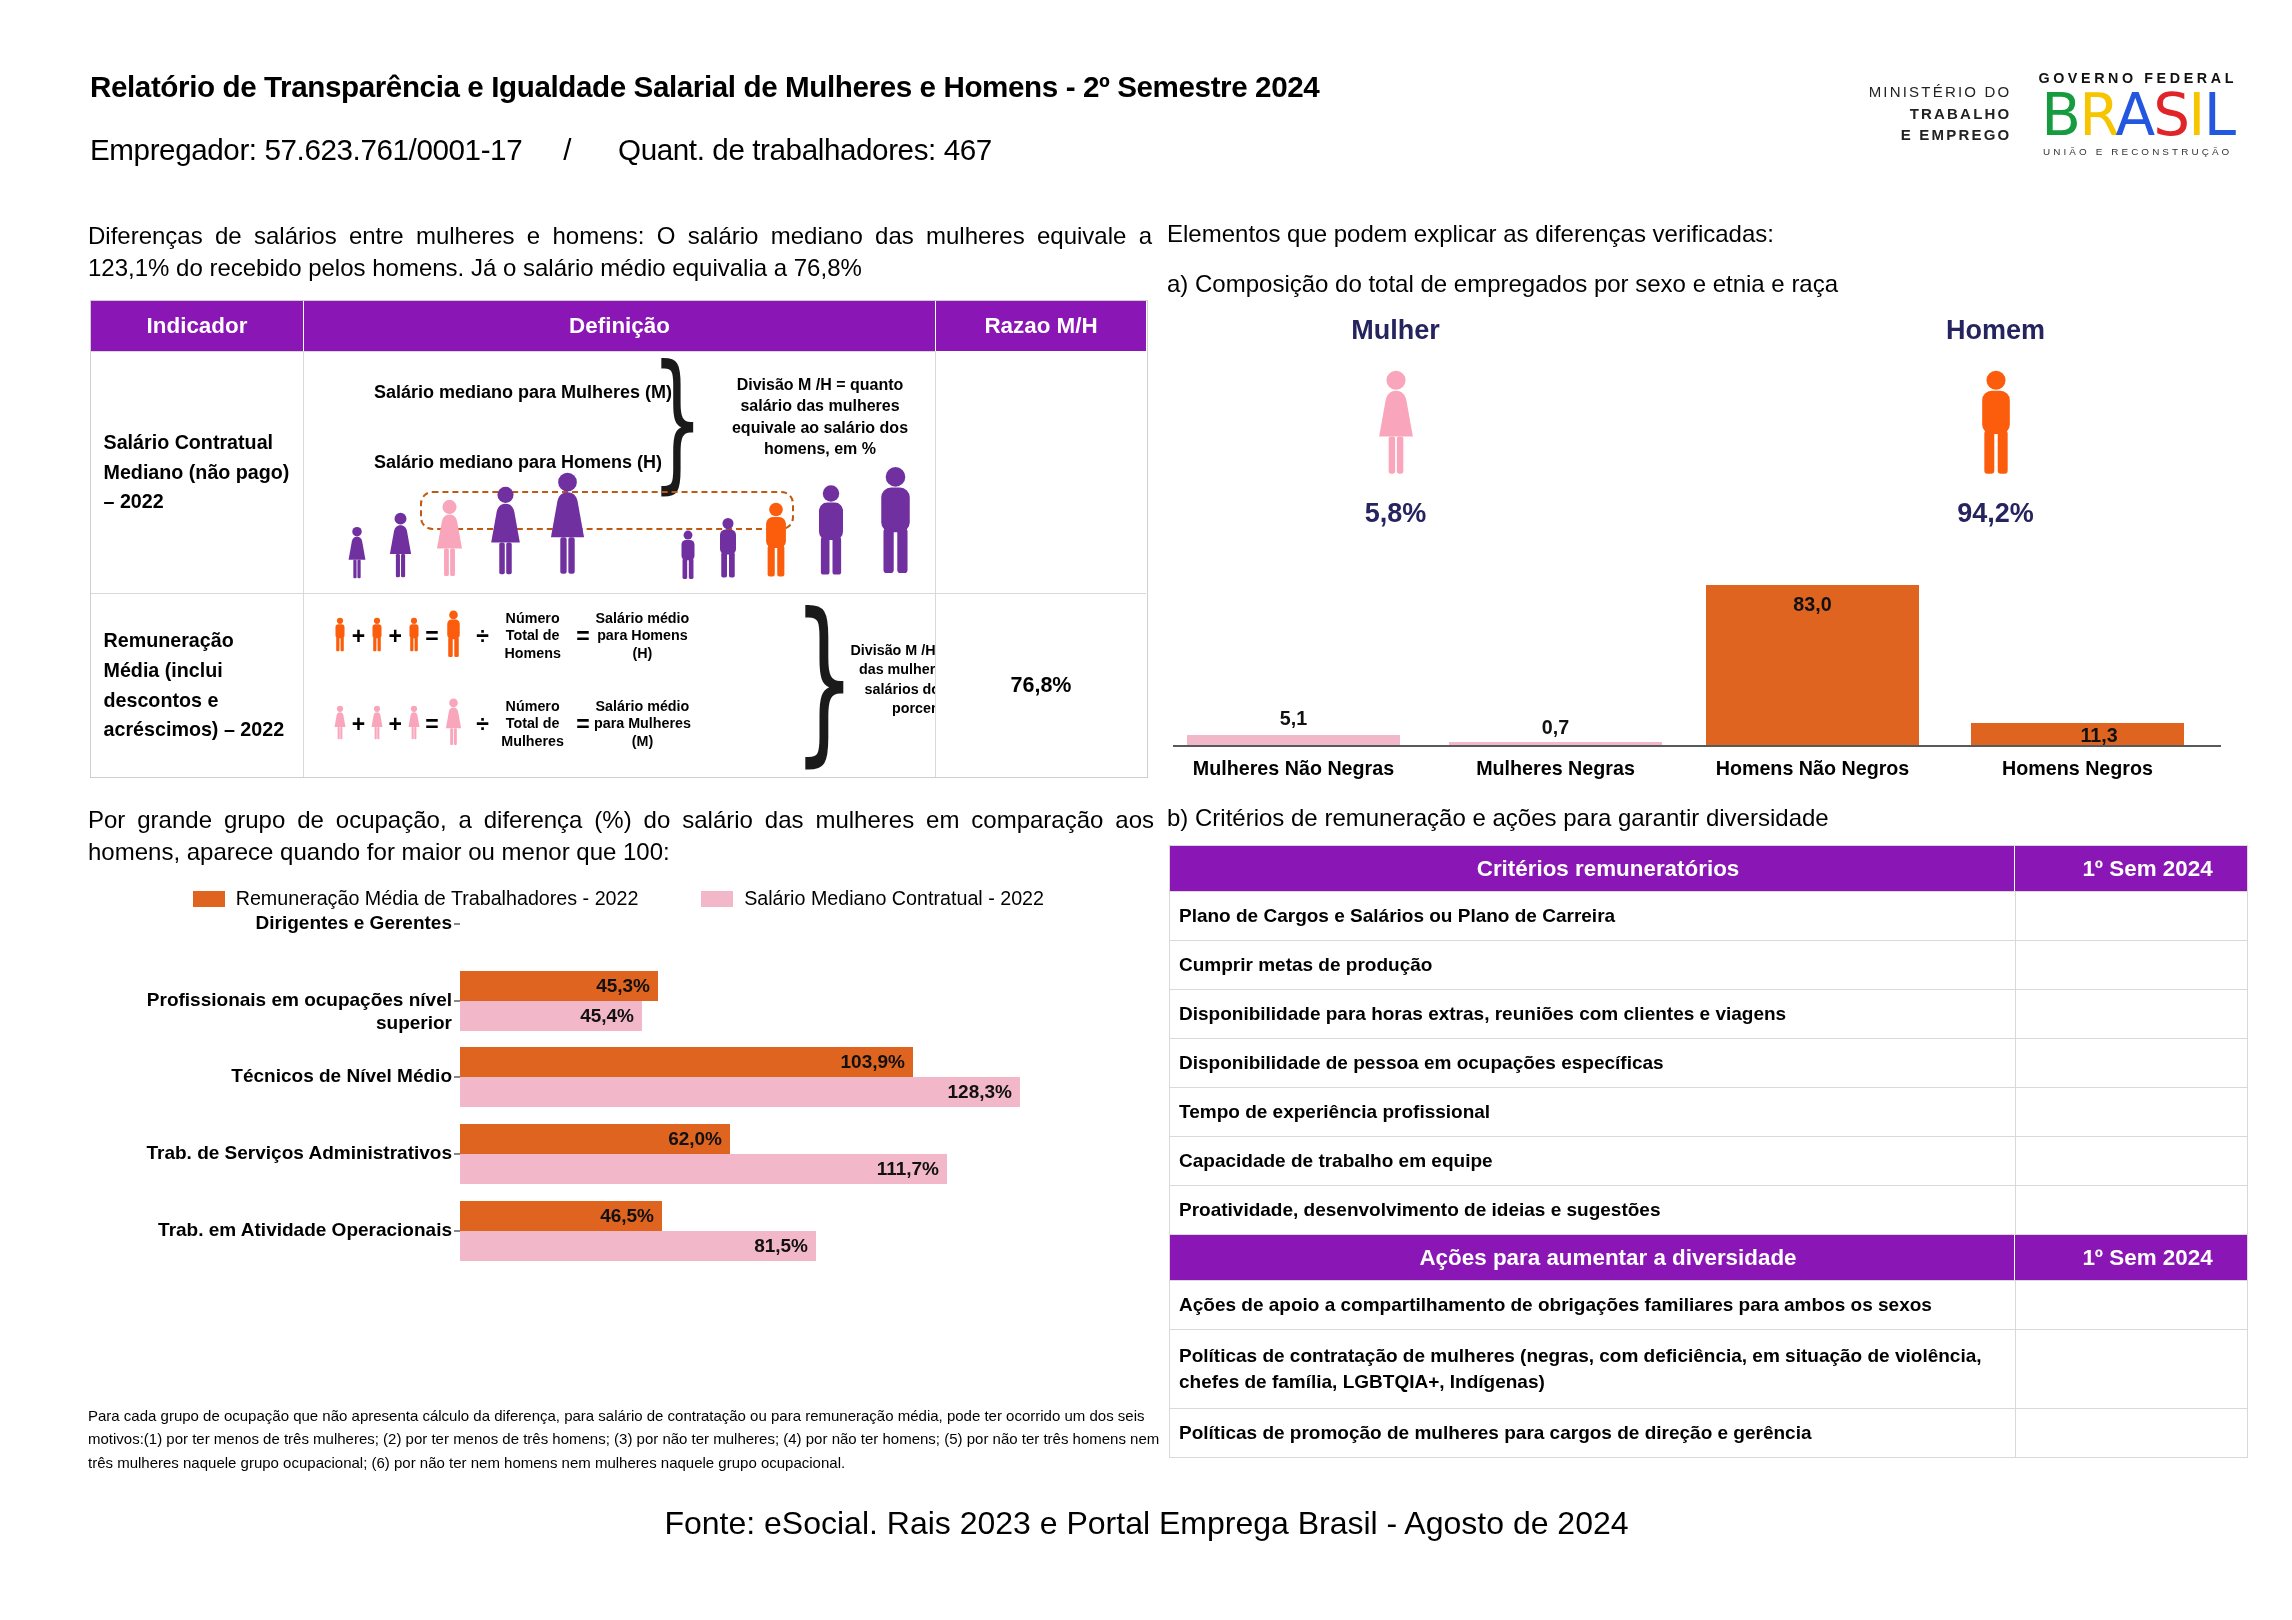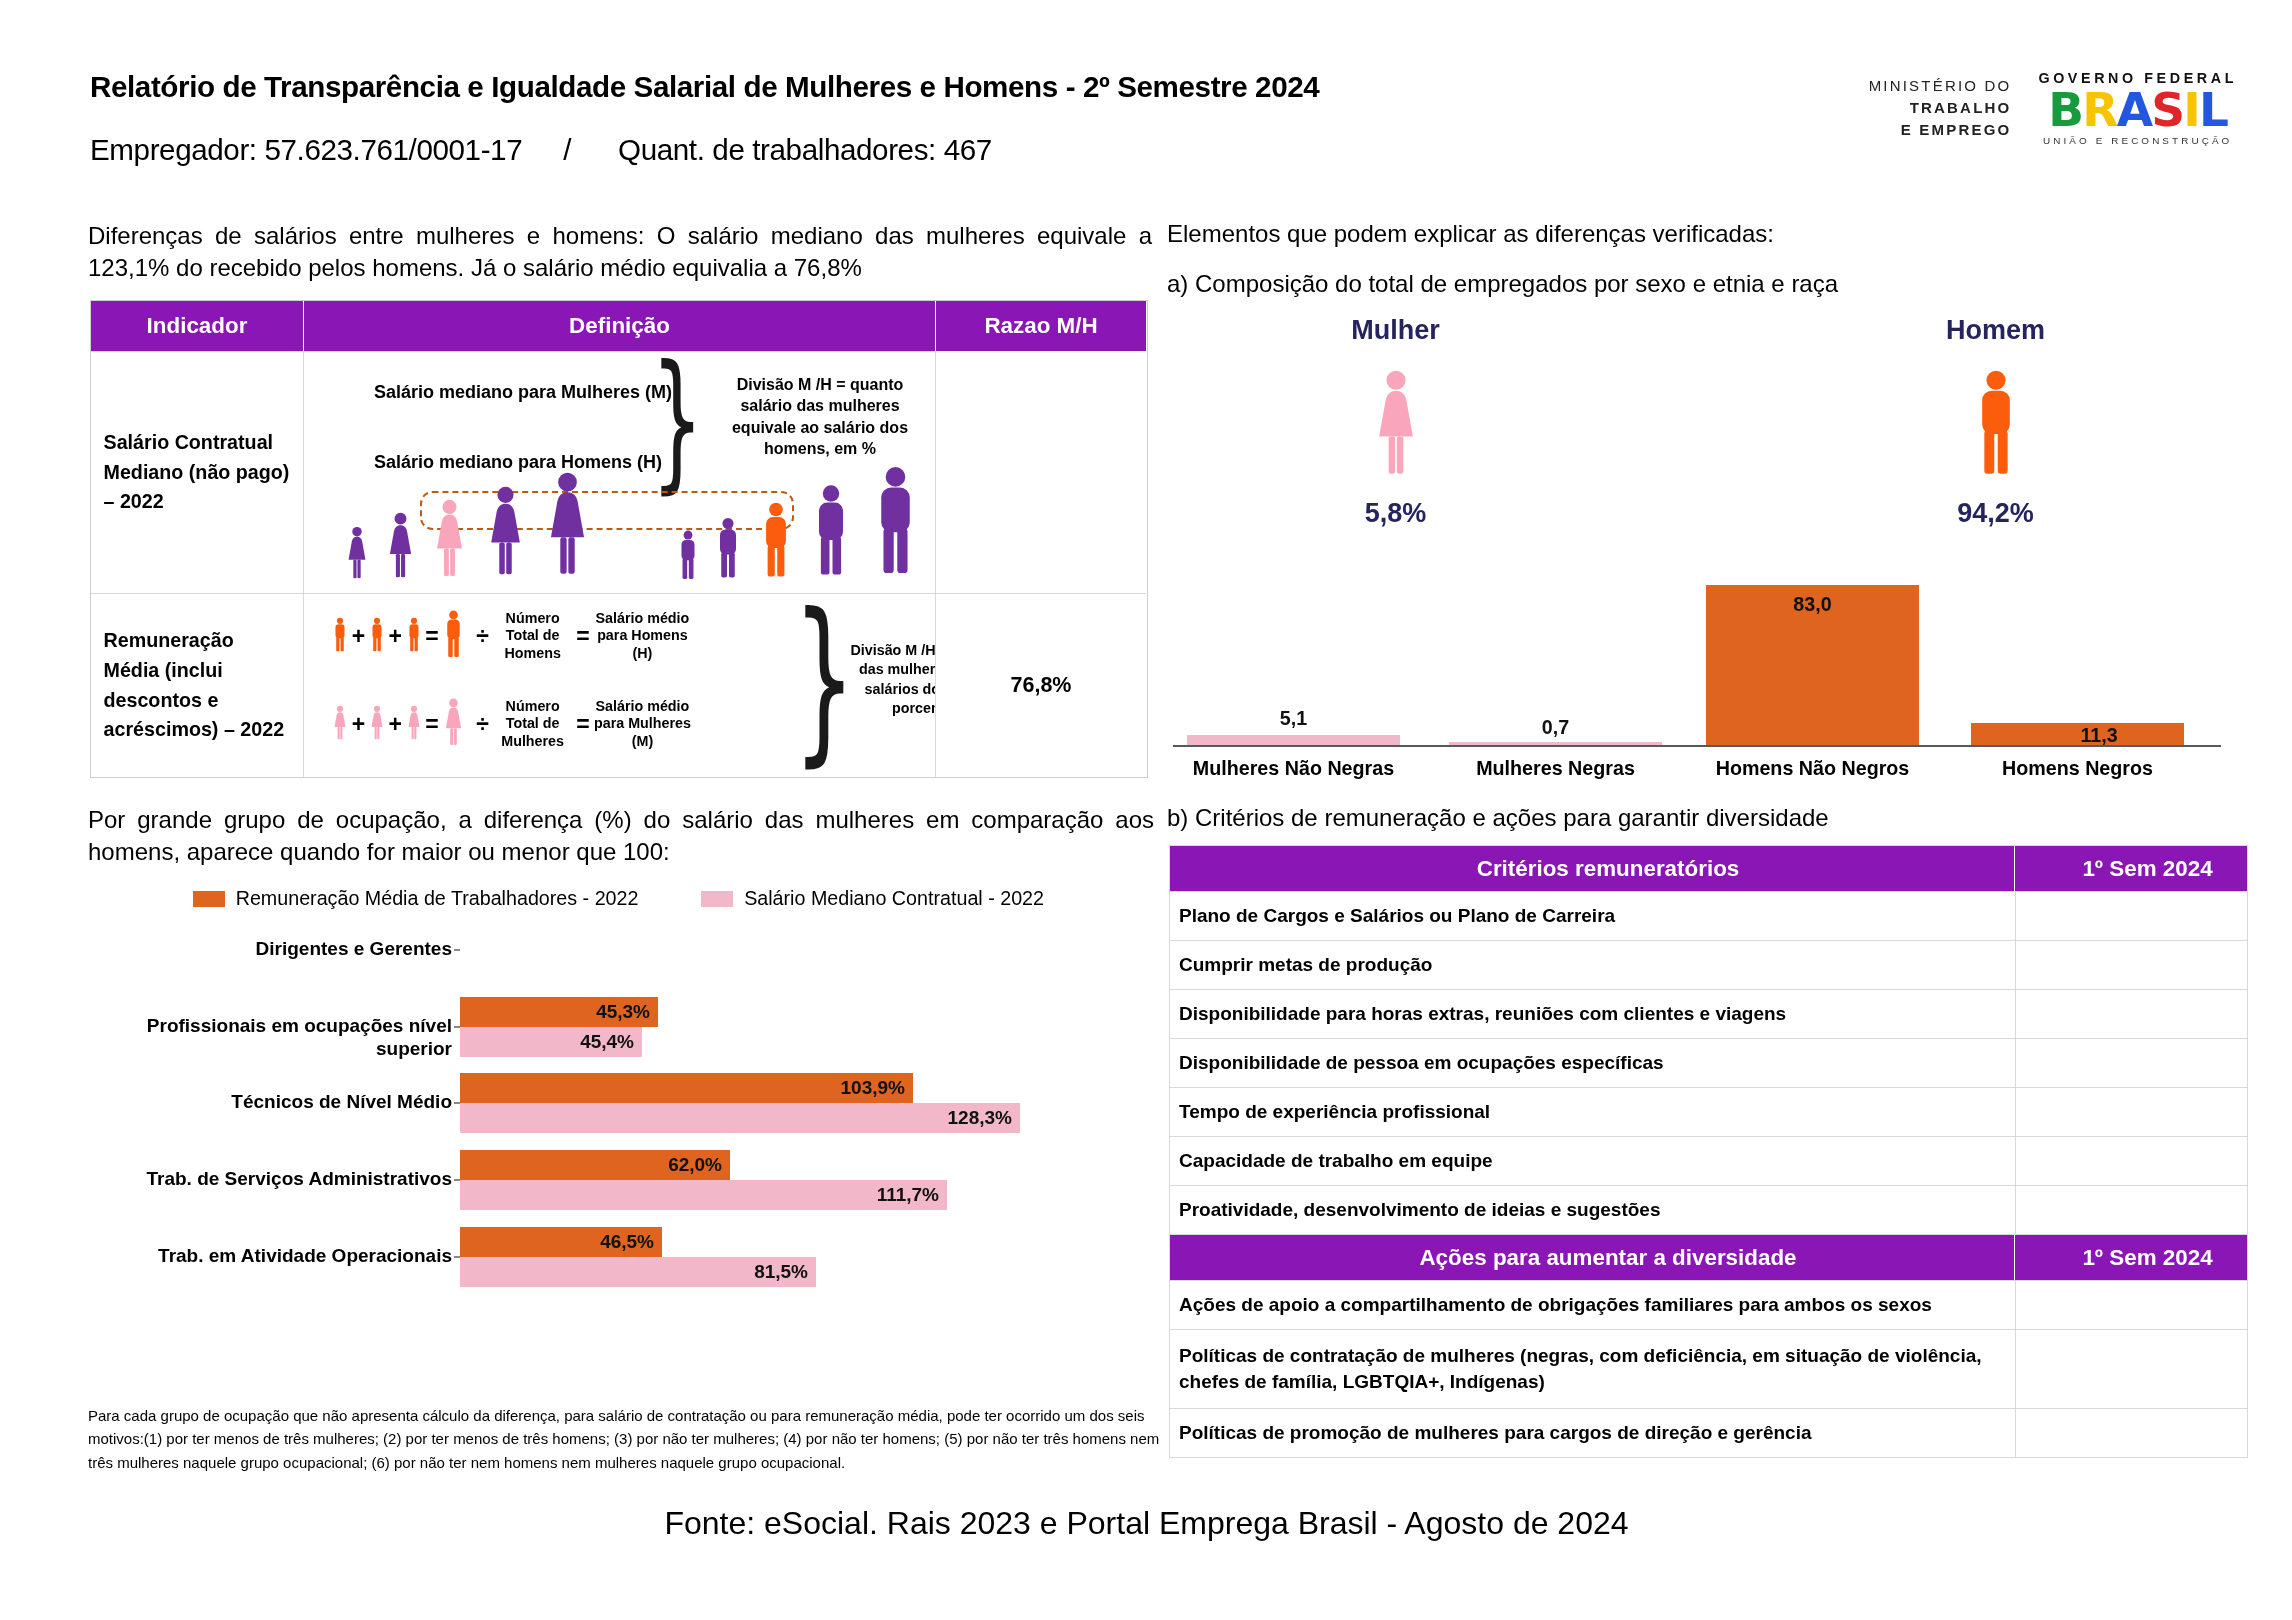--- a/index.html
+++ b/index.html
@@ -11,21 +11,21 @@
 
   
   .title { left:90px; top:70px; font-size:29.6px; letter-spacing:-0.4px; white-space:nowrap; }
   .employer-line { left:90px; top:133px; font-size:29.6px; letter-spacing:-0.4px; white-space:nowrap; }
   .employer-line .sep { display:inline-block; margin:0 47px 0 41px; }
 
   .gov { right:56px; top:70px; display:flex; align-items:center; gap:27px; }
   .ministry { text-align:right; font-size:15px; letter-spacing:2.2px; color:#222; line-height:1.45; }
   .brasil-block { text-align:center; }
   .federal { font-size:14.3px; font-weight:bold; letter-spacing:3.6px; color:#111; }
-  .brasil-word { font-size:47px; font-weight:700; letter-spacing:-1.8px; line-height:1.0; font-family:"DejaVu Sans", sans-serif; }
+  .brasil-word { font-size:58px; font-weight:400; letter-spacing:-1.8px; line-height:1.0; font-family:"DejaVu Sans", sans-serif; }
   .slogan { font-size:9.9px; letter-spacing:3.1px; color:#333; margin-top:1.8px; }
 
   
   .intro { left:88px; top:220px; width:1064px; font-size:24px; line-height:1.33; text-align:justify; }
 
   .t1 { left:90px; top:300px; width:1058px; border:0.9px solid #cfcfcf; }
   .t1-grid { display:grid; grid-template-columns:213px 632px 210px; }
   .t1 .hcell { background:#8a16b5; color:#fff; font-weight:bold; font-size:22.4px; height:50px;
                display:flex; align-items:center; justify-content:center; border-right:1.8px solid #fff; }
   .t1 .hcell:last-child { border-right:none; }
@@ -42,21 +42,21 @@
   .dashed-box { border:2.7px dashed #c05a11; border-radius:12.5px; }
   .formula-row { display:flex; align-items:center; }
   .op { font-weight:bold; font-size:23px; line-height:1; padding:0 2.7px; }
   .stack { font-size:14.3px; font-weight:bold; text-align:center; line-height:1.2; }
 
   .occ-intro { left:88px; top:804px; width:1066px; font-size:24px; line-height:1.33; text-align:justify; }
   .legend { left:90px; top:887px; width:1057px; display:flex; justify-content:center; gap:63px; align-items:center; }
   .legend-item { display:flex; align-items:center; gap:10.7px; font-size:19.7px; }
   .swatch { width:32px; height:16px; display:inline-block; }
 
-  .occ { left:90px; top:925px; width:1061px; height:403px; }
+  .occ { left:90px; top:899px; width:1061px; height:403px; }
   .occ .cat { width:362px; text-align:right; font-size:19px; font-weight:bold; line-height:1.2; }
   .occ .tick { width:6.3px; height:1.8px; background:#888; }
   .hbar { height:30px; display:flex; align-items:center; justify-content:flex-end; padding-right:8px;
           font-size:19px; font-weight:bold; color:#111; }
 
   .footnote { left:88px; top:1404px; width:1075px; font-size:15px; line-height:1.55; }
   .footer { left:0; right:0; top:1505px; text-align:center; font-size:32px; }
 
   
   .elements-title { left:1167px; top:220px; font-size:24px; }

